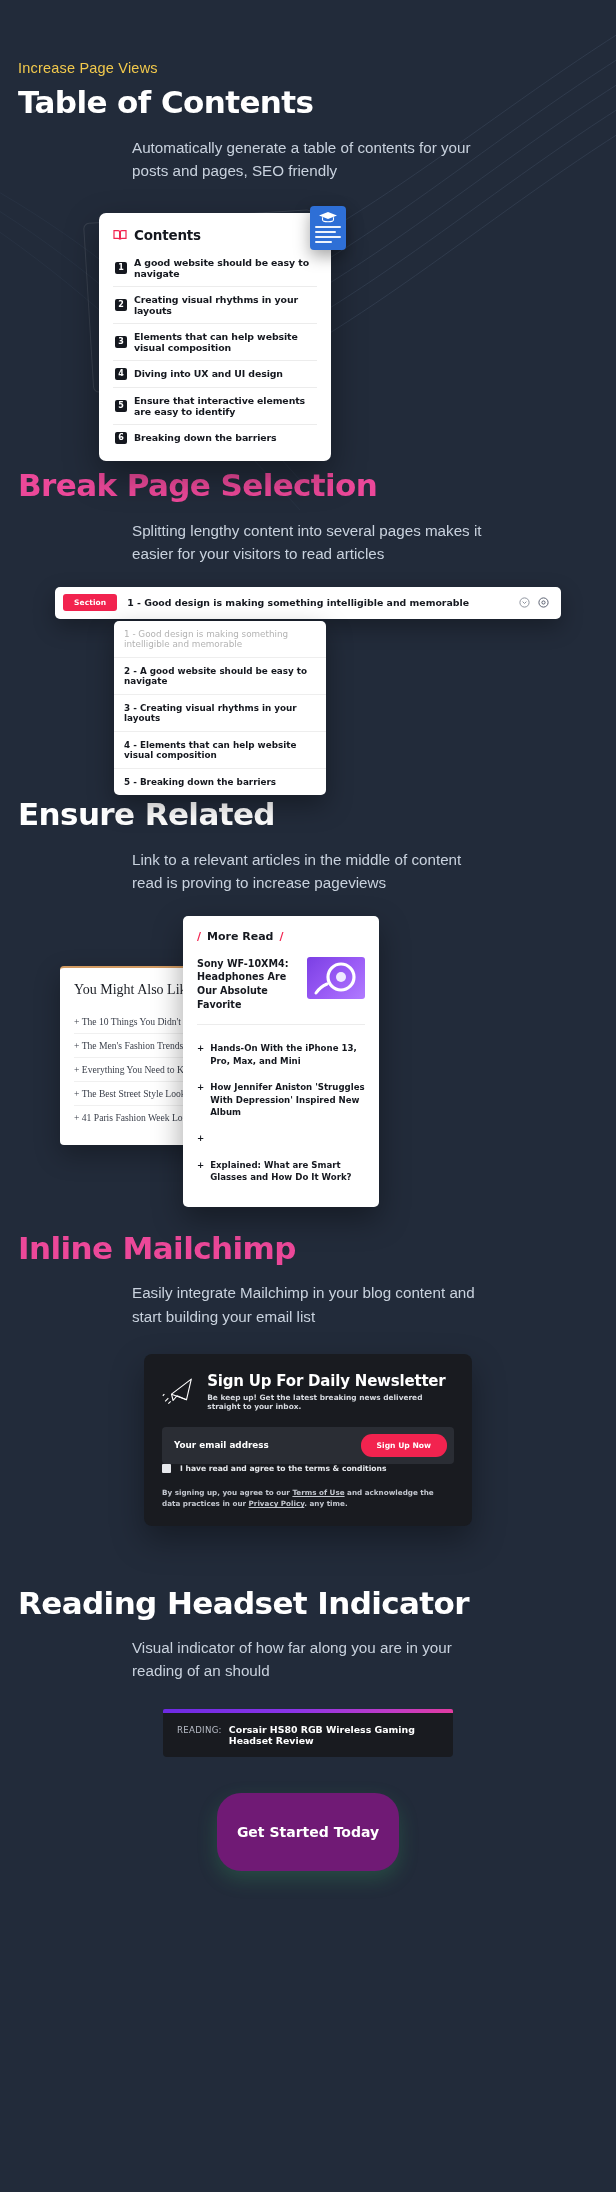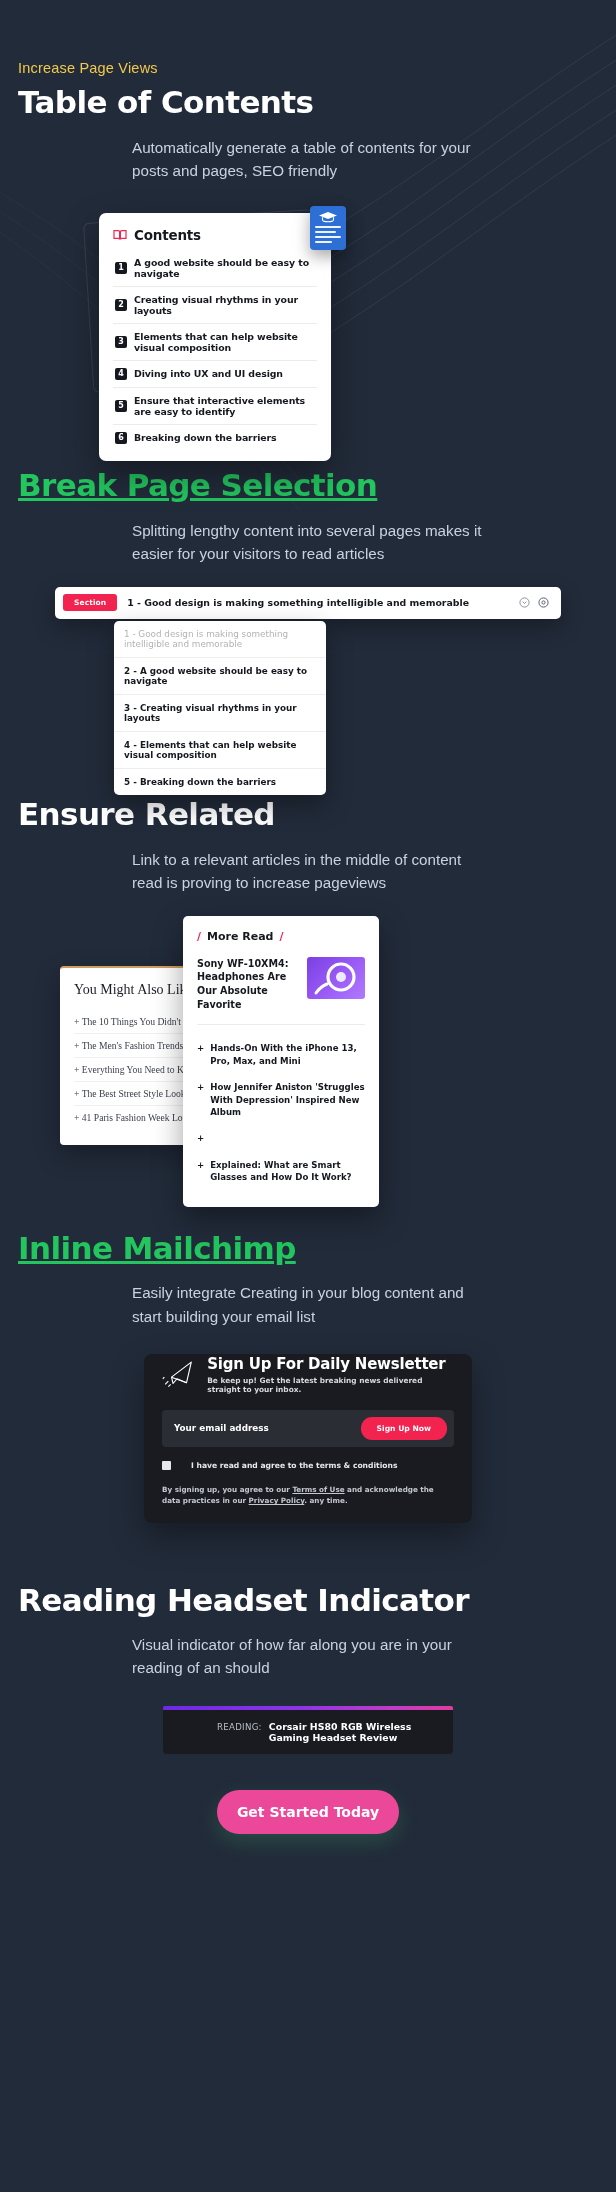--- a/index.html
+++ b/index.html
@@ -40,21 +40,21 @@
     margin-bottom: 9px;
   }
   h2.title {
     font-family: "DejaVu Sans", sans-serif;
     font-weight: bold;
     font-size: 31px;
     letter-spacing: -.6px;
     color: #ffffff;
     line-height: 1.12;
   }
-  h2.title.yellow { color: #22c55e; text-decoration: underline; }
+  h2.title.yellow { color: #ec4899; }
   .subtitle {
     margin: 16px auto 0;
     max-width: 352px;
     font-size: 15.2px;
     line-height: 1.52;
     color: #c9d2de;
   }
 
   
   .toc-area { position: relative; height: 200px; margin-top: 26px; }
@@ -227,21 +227,21 @@
     font-size: 8.6px; line-height: 1.45; color: #15181f; font-weight: bold;
   }
   .rel-list li .plus { color: #15181f; font-weight: bold; }
 
   
   .news-box {
     margin: 26px auto 0;
     width: 328px;
     background: #191b20;
     border-radius: 8px;
-    padding: 1px 18px 16px;
+    padding: 18px 18px 16px;
     box-shadow: 0 14px 32px rgba(0,0,0,.34);
   }
   .news-head { display: flex; align-items: center; gap: 12px; }
   .news-head h3 {
     font-family: "DejaVu Sans", sans-serif;
     font-weight: bold; font-size: 15px; color: #fff; letter-spacing: -.2px;
   }
   .news-head p {
     font-family: "DejaVu Sans", sans-serif;
     font-size: 7.4px; color: #d7dae0; margin-top: 3px; font-weight: bold;
@@ -257,21 +257,21 @@
     font-family: "DejaVu Sans", sans-serif;
     font-size: 8.8px; color: #ffffff; font-weight: bold;
   }
   .news-btn {
     background: #f2234f; color: #fff; border: none;
     font-family: "DejaVu Sans", sans-serif;
     font-weight: bold; font-size: 7.6px;
     padding: 7px 16px; border-radius: 11px; cursor: pointer;
   }
   .news-check {
-    display: flex; align-items: center; gap: 20px; margin-top: 14px;
+    display: flex; align-items: center; gap: 9px; 
   }
   .news-check .box {
     width: 9px; height: 9px; background: #e6e8ec; border-radius: 1px; flex: 0 0 auto;
   }
   .news-check span {
     font-family: "DejaVu Sans", sans-serif;
     font-size: 7.6px; color: #e6e8ec; font-weight: bold;
   }
   .news-fine {
     margin-top: 14px;
@@ -285,37 +285,37 @@
   .read-bar { height: 4px; border-radius: 2px 2px 0 0;
     background: linear-gradient(90deg,#6d2ae2 0%, #8b34e8 45%, #c23bc6 80%, #e23ba0 100%); }
   .read-box {
     background: #191b20;
     border-radius: 0 0 4px 4px;
     padding: 11px 14px;
     display: flex; align-items: baseline; gap: 7px;
   }
   .read-label {
     font-family: "DejaVu Sans", sans-serif;
-    font-size: 8.6px; color: #b9bec8; letter-spacing: .3px; margin-left: 40px;
+    font-size: 8.6px; color: #b9bec8; letter-spacing: .3px;
   }
   .read-title {
     font-family: "DejaVu Sans", sans-serif;
     font-weight: bold; font-size: 9.4px; color: #fff;
   }
 
   
   .cta {
     display: block;
     margin: 36px auto 38px;
     width: 182px;
-    background: #ec4899;
+    background: #701a75;
     color: #fff;
     border: none;
     border-radius: 24px;
-    padding: 14px 0;
+    padding: 31px 0;
     font-family: "DejaVu Sans", sans-serif;
     font-weight: bold;
     font-size: 14px;
     cursor: pointer;
     box-shadow: 0 8px 20px rgba(58,192,106,.22);
   }
 
   .gap-lg { height: 60px; }
 </style>
 </head>
@@ -485,21 +485,21 @@
             <span>Explained: What are Smart Glasses and How Do It Work?</span>
           </li>
         </ul>
     </div>
   </div>
 
   <div class="gap-lg"></div>
 
   <div class="section">
     <h2 class="title yellow">Inline Mailchimp</h2>
-    <p class="subtitle">Easily integrate Creating in your blog content and start building your email list</p>
+    <p class="subtitle">Easily integrate Mailchimp in your blog content and start building your email list</p>
   </div>
 
   <div class="news-box">
     <div class="news-head">
       <svg width="42" height="36" viewBox="0 0 42 36">
         <g fill="none" stroke="#ffffff" stroke-width="1.4" stroke-linejoin="round">
           <path d="M37 3 L12 22 L14 30 L19 24 L31 29 Z"></path>
           <path d="M12 22 L31 29"></path>
           <path d="M8 27 L4 31 M11 31 L8 34 M3 22 L1 24"></path>
         </g>

